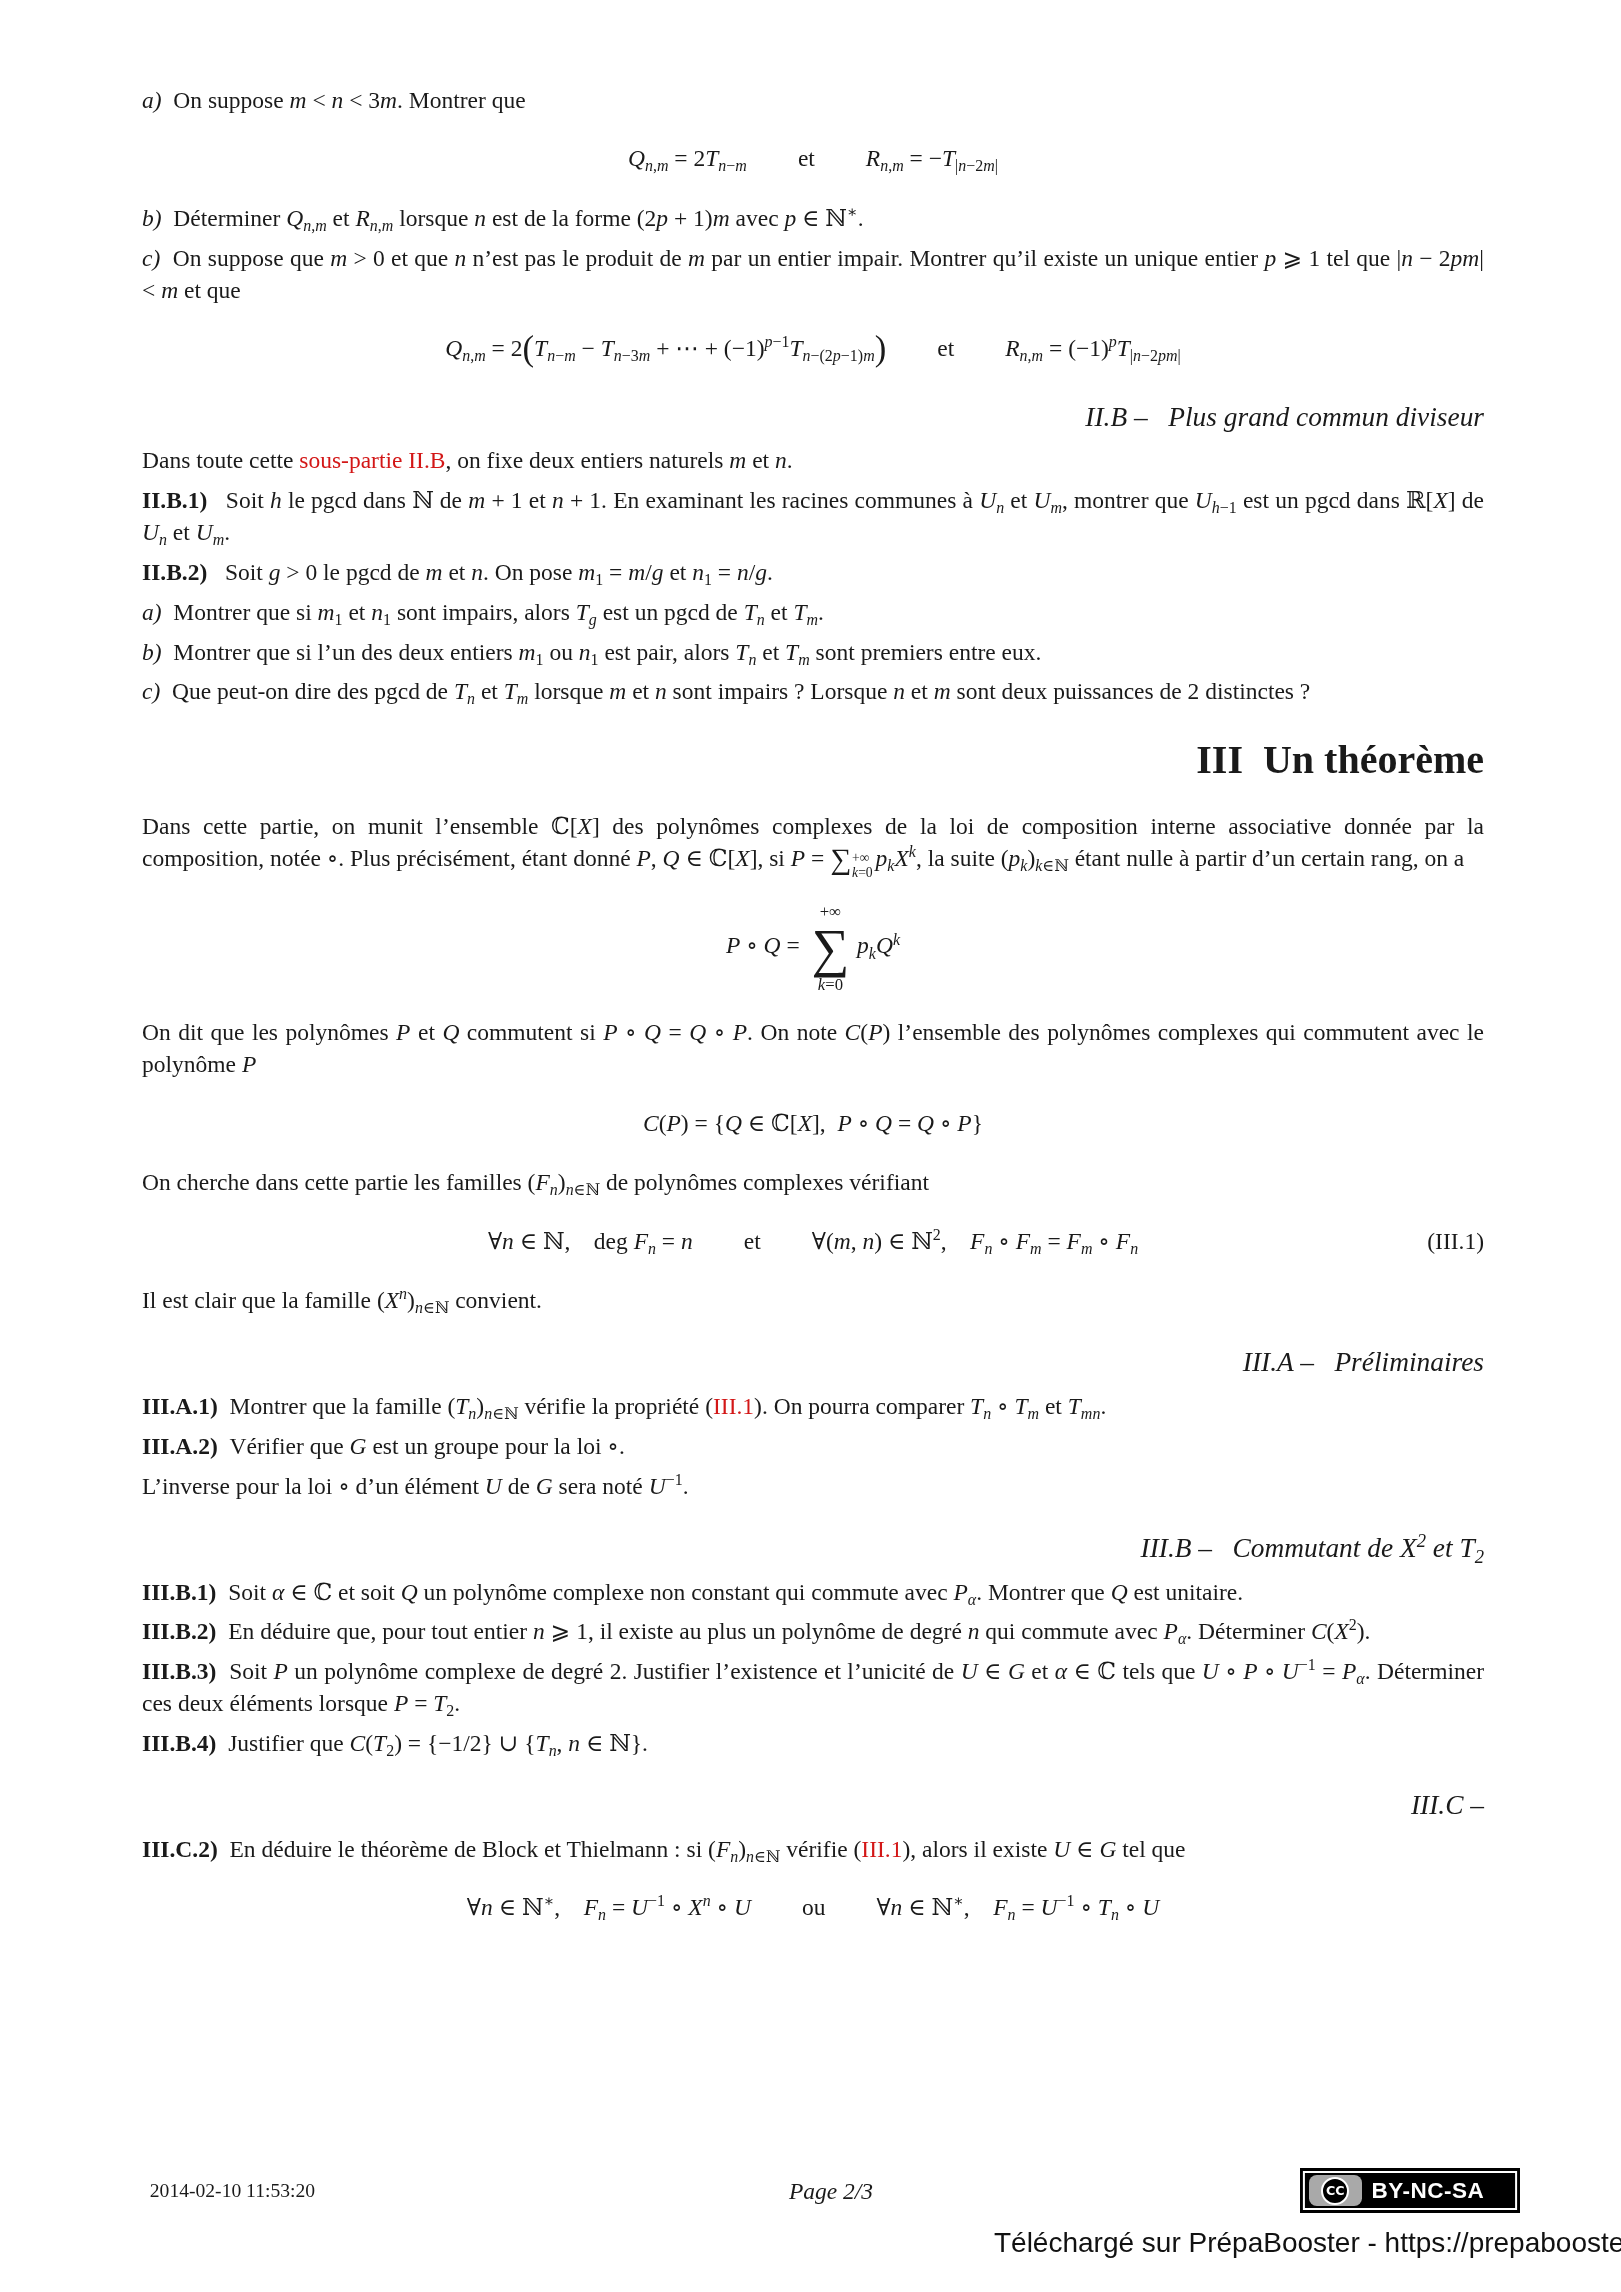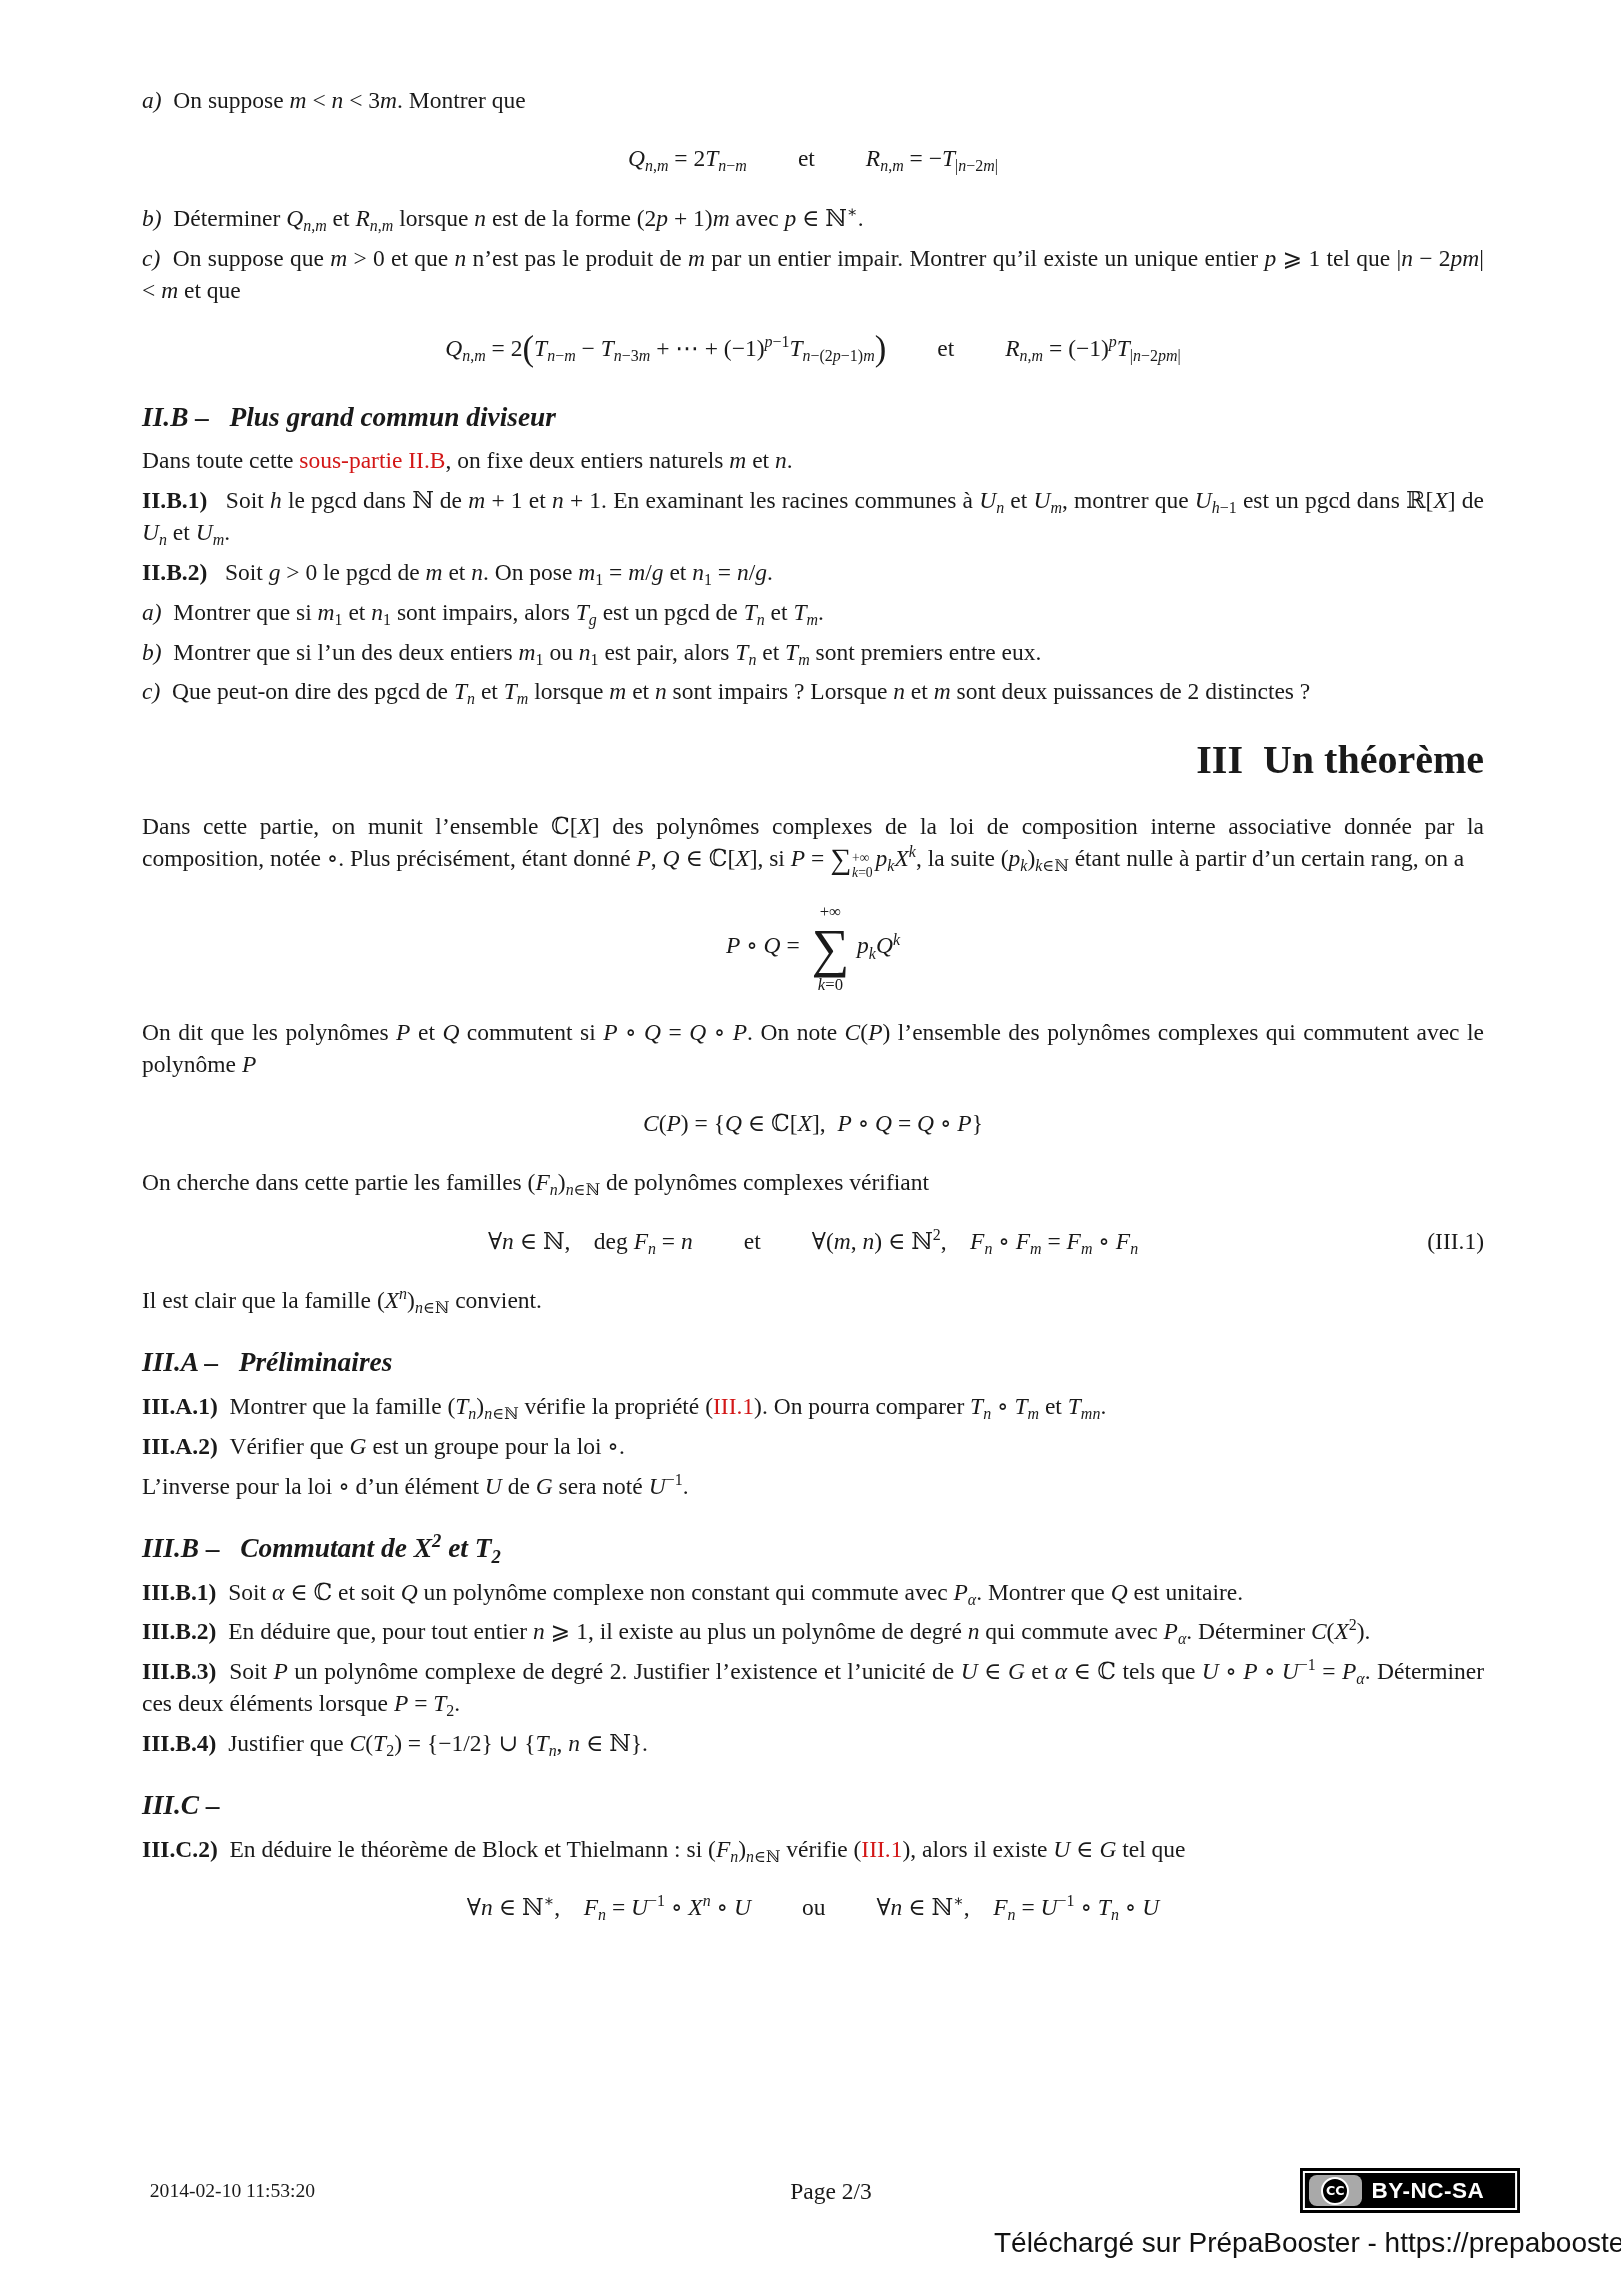--- a/index.html
+++ b/index.html
@@ -3,21 +3,21 @@
 <meta charset="utf-8">
 <style>
   html,body{margin:0;padding:0;background:#ffffff;}
   .page{position:relative;width:1621px;height:2293px;background:#ffffff;color:#1a1a1a;
         font-family:"Liberation Serif","DejaVu Serif",serif;overflow:hidden;padding-left:36px;}
   .content{position:absolute;left:142px;top:0;width:1342px;padding-top:76px;}
 
   .para{font-size:23.5px;line-height:32px;text-align:justify;margin:7.8px 0;}
   .display{font-size:23.5px;line-height:43px;text-align:center;margin:21.6px 0;position:relative;}
   .section{font-size:40px;line-height:47px;font-weight:bold;margin:29px 0 27px;text-align:right;}
-  .subsection{font-size:27.4px;line-height:35px;font-weight:bold;font-style:italic;margin:29px 0 9.8px;text-align:left;}
+  .subsection{font-size:27.4px;line-height:35px;font-weight:normal;font-style:italic;margin:29px 0 9.8px;text-align:right;}
 
   i{font-style:italic;}
   b{font-weight:bold;font-style:normal;}
   sub{font-size:68%;vertical-align:-0.32em;line-height:0;}
   sup{font-size:68%;vertical-align:0.55em;line-height:0;}
   .red{color:#d31717;text-decoration:none;cursor:pointer;}
   .sp{display:inline-block;width:51px;}
   .sp2{display:inline-block;width:23.5px;}
   .bigp{font-size:148%;vertical-align:-0.12em;}
   .cal{font-style:italic;}
@@ -25,21 +25,21 @@
   .sumstack{display:inline-flex;flex-direction:column;align-items:center;vertical-align:middle;margin:0 7.8px 0 5.9px;}
   .ssym{font-size:53px;line-height:53px;}
   .slim{font-size:16.7px;line-height:19.6px;}
   .isum{font-size:125%;vertical-align:-0.1em;}
   .ilims{display:inline-flex;flex-direction:column;align-items:flex-start;font-size:13.7px;line-height:14.7px;vertical-align:0.3em;margin:0 2.9px 0 1px;}
 
   .eqtag{position:absolute;right:0;top:50%;transform:translateY(-50%);font-size:23.5px;}
 
   .footer{position:absolute;left:142px;right:137px;top:2166px;height:49px;}
   .footer-date{position:absolute;left:7.8px;top:50%;transform:translateY(-50%);font-size:19.6px;color:#1a1a1a;text-align:center;}
-  .footer-page{position:absolute;left:50%;top:50%;transform:translate(-50%,-50%);font-size:23.5px;color:#1a1a1a;}
+  .footer-page{position:absolute;left:50%;top:50%;transform:translate(-50%,-50%);font-size:23.5px;color:#1a1a1a;font-style:italic;}
   .cc-badge{position:absolute;right:0;top:2px;width:220px;height:45px;background:#000;
             box-shadow:inset 0 0 0 2.9px #000, inset 0 0 0 4.9px #fff;
             display:flex;align-items:center;box-sizing:border-box;}
   .cc-chip{width:53px;height:31px;background:#a9a9a9;border-radius:7.8px;display:flex;align-items:center;justify-content:center;margin-left:8.8px;flex:none;}
   .cc-circle{width:28px;height:28px;border-radius:50%;background:#000;border:2px solid #fff;color:#fff;
              font-family:"DejaVu Sans",sans-serif;font-weight:bold;font-size:12.7px;
              display:flex;align-items:center;justify-content:center;box-sizing:border-box;letter-spacing:0;}
   .cc-label{color:#fff;font-family:"Liberation Sans","DejaVu Sans",sans-serif;font-weight:bold;font-size:22.5px;margin-left:9.8px;letter-spacing:0.5px;}
 
   .watermark{position:absolute;left:0;right:0;top:2227px;text-align:right;

